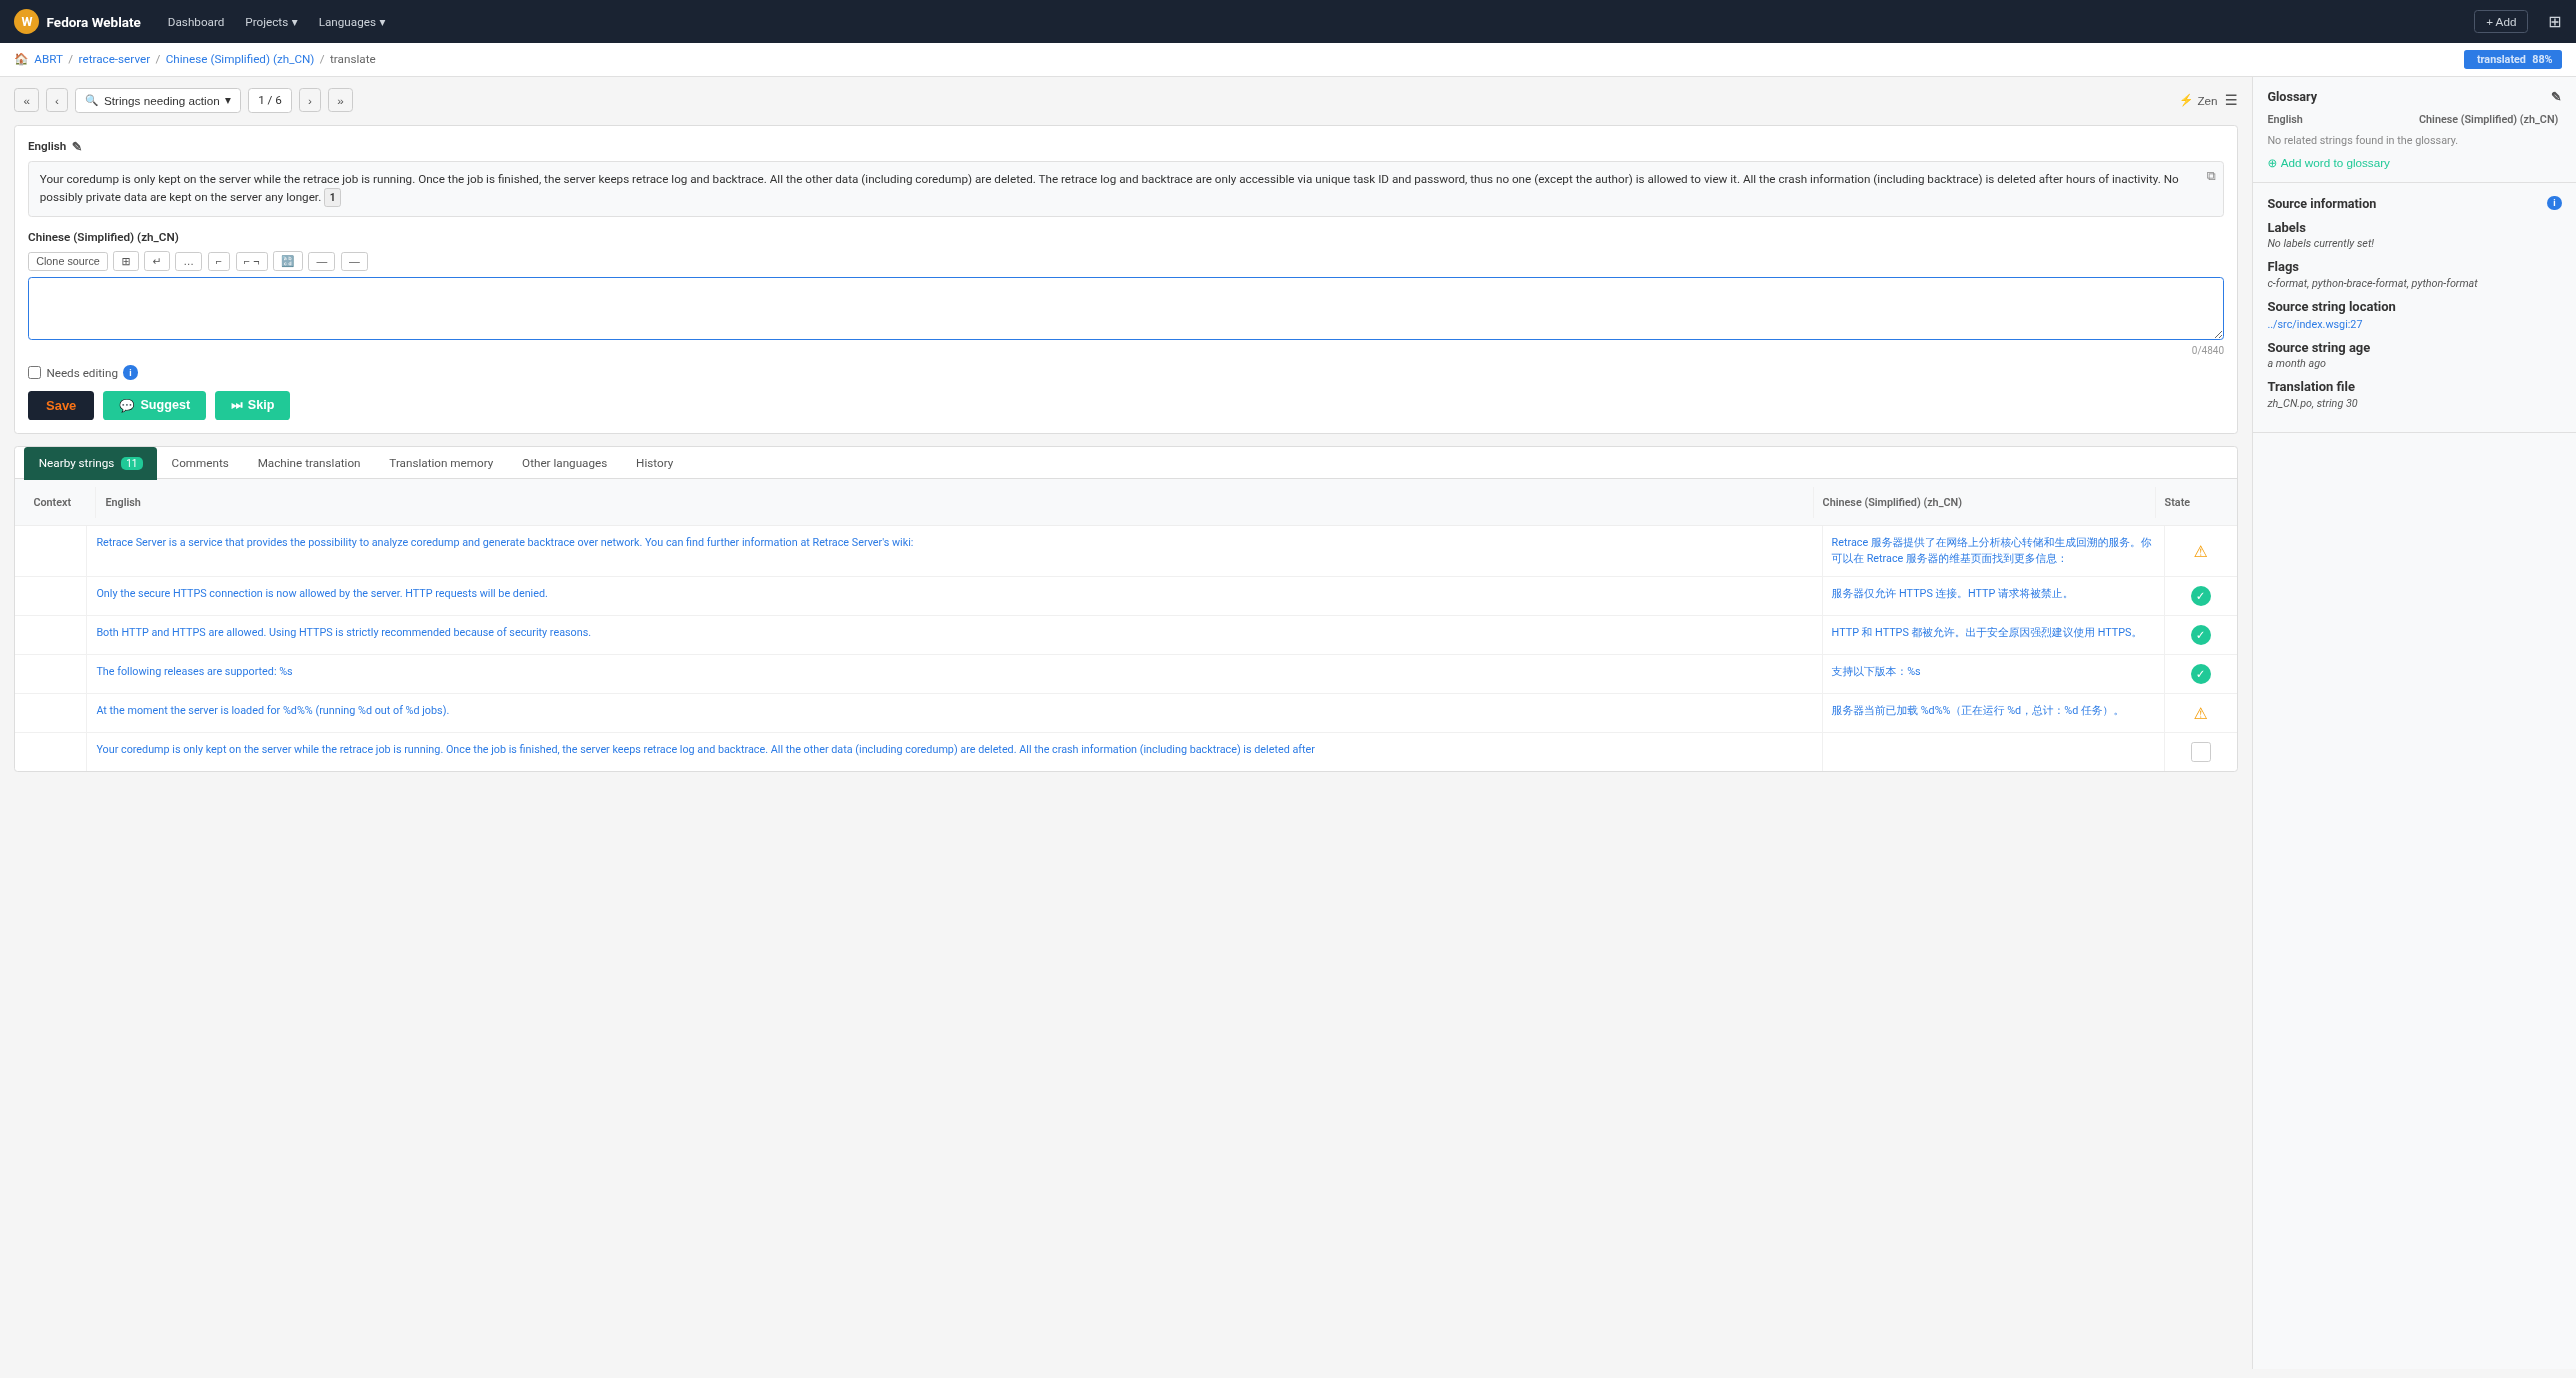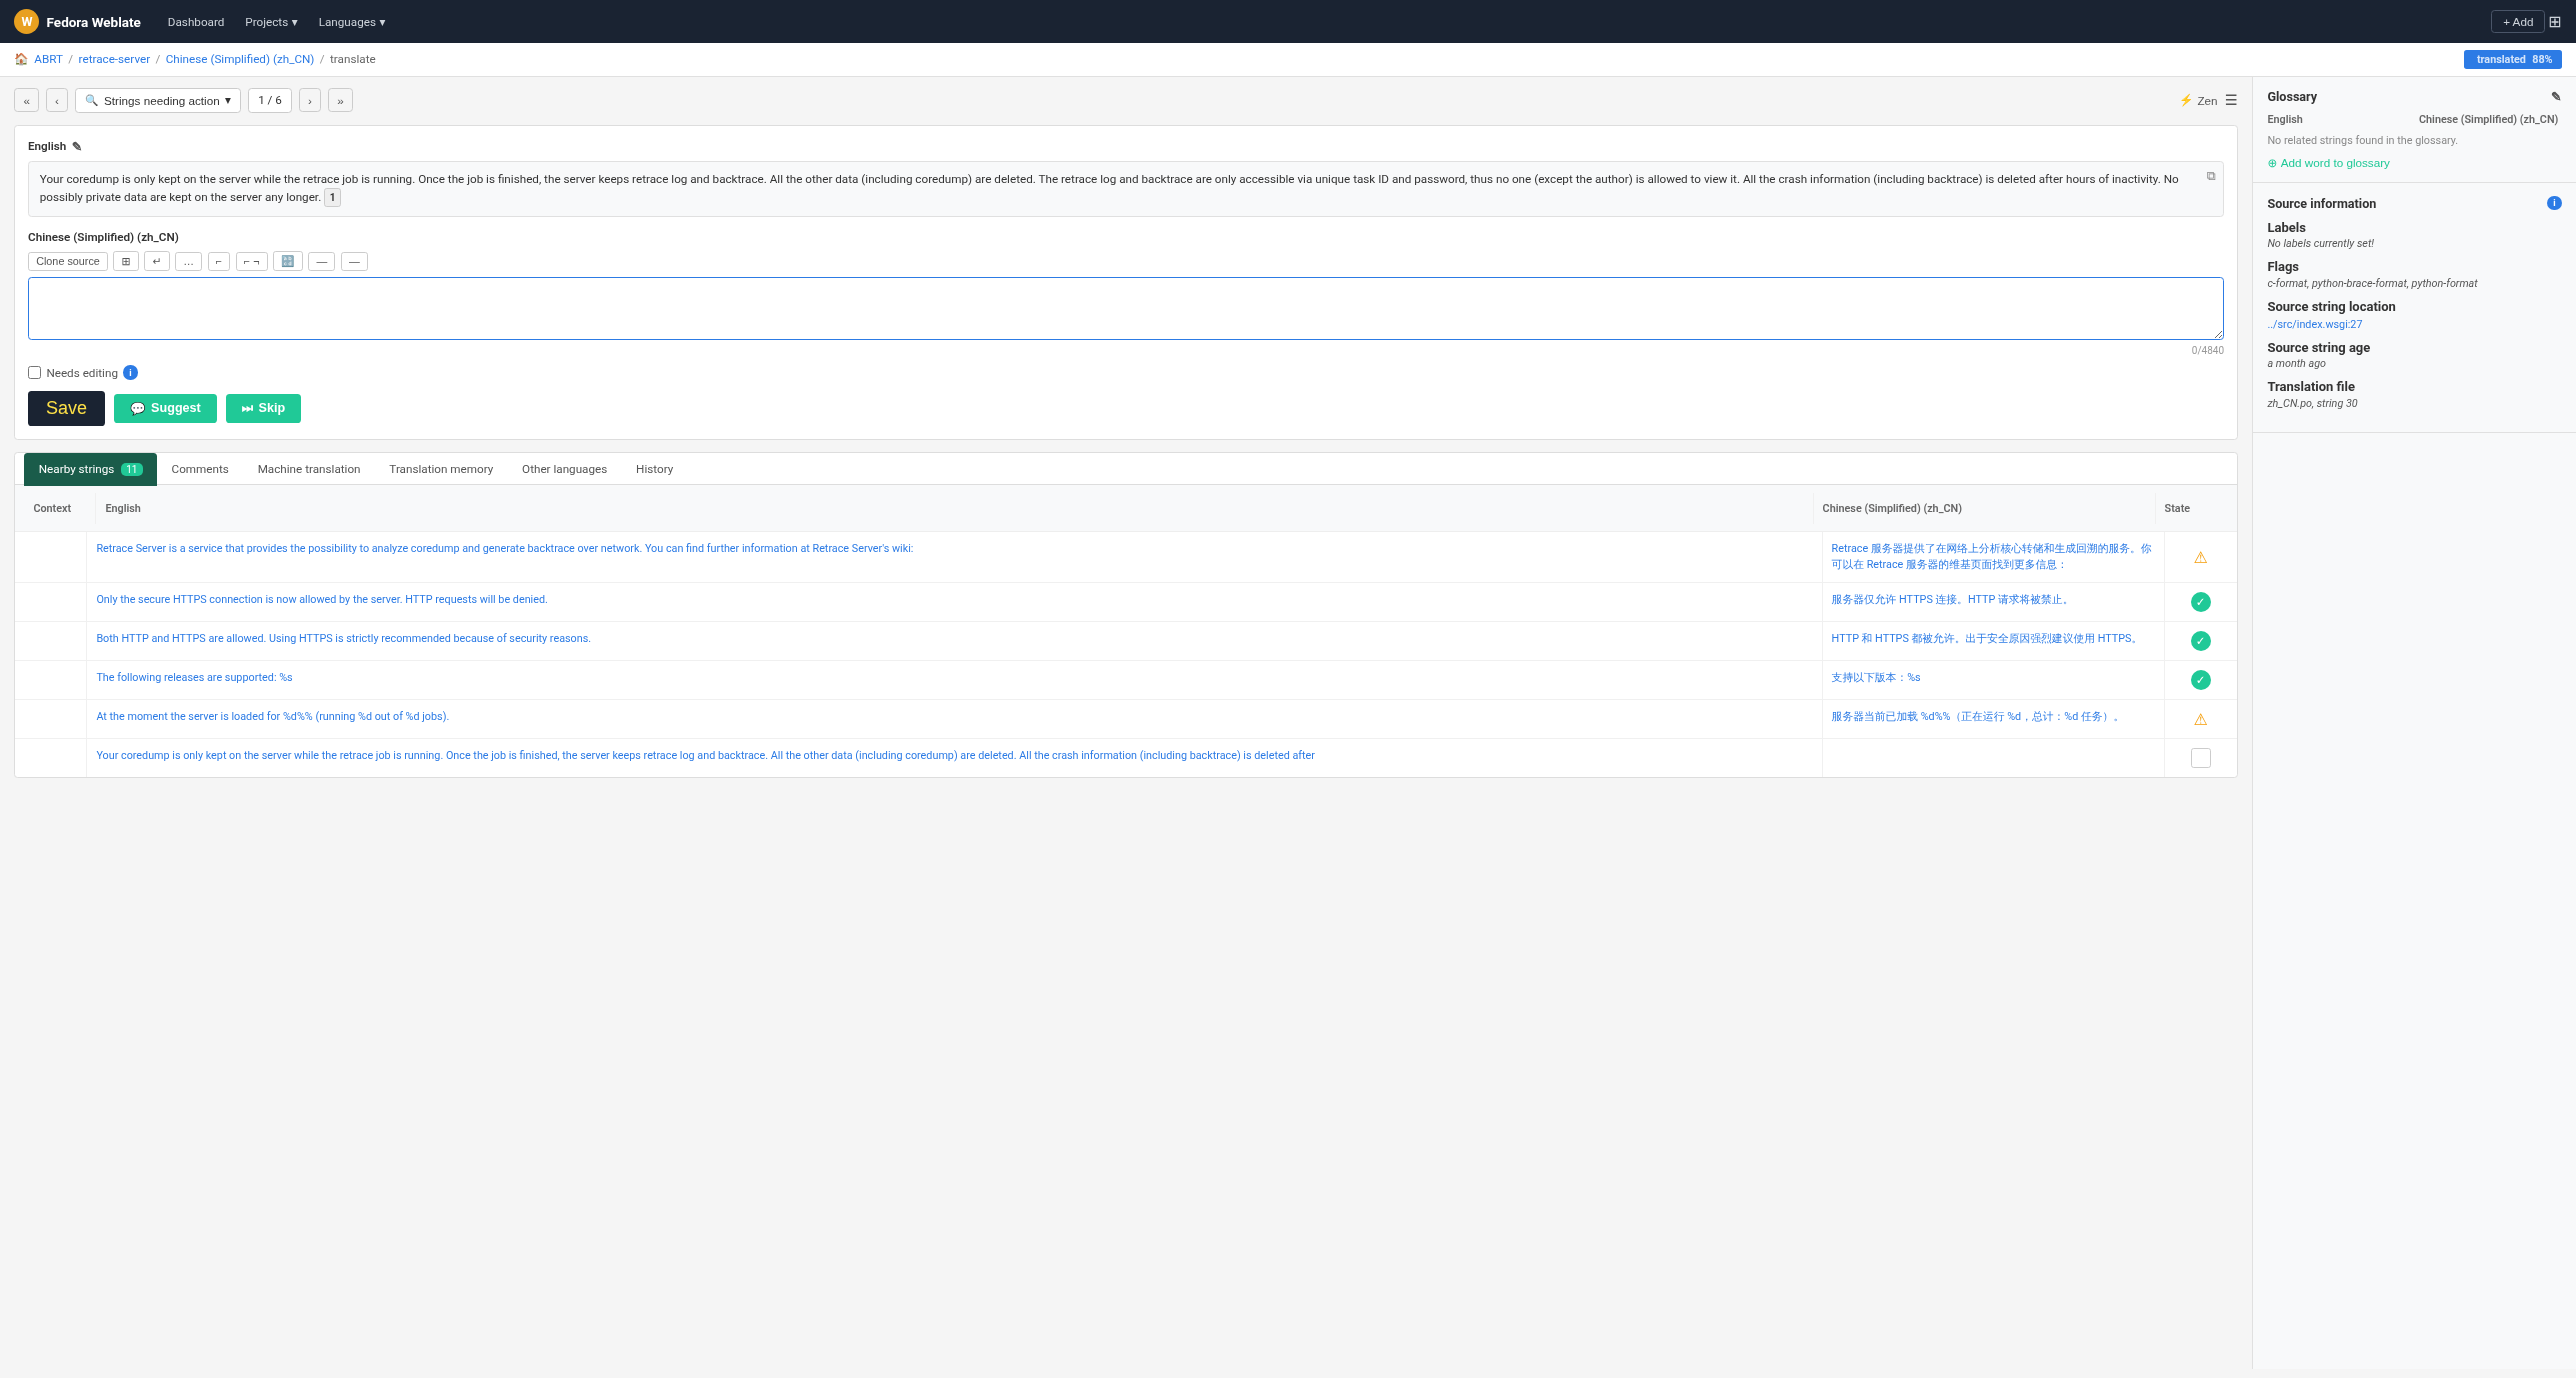--- a/index.html
+++ b/index.html
@@ -48,21 +48,21 @@
       font-size: 11.7px;
       cursor: pointer;
       display: flex;
       align-items: center;
       gap: 3.6px;
     }
     .navbar-right {
       margin-left: auto;
       display: flex;
       align-items: center;
-      gap: 3px;
+      gap: 20px;
     }
     .btn-add {
       background: transparent;
       border: 0.9px solid #4a5568;
       color: #cdd3da;
       padding: 3.6px 10.8px;
       border-radius: 3.6px;
       cursor: pointer;
       font-size: 11.7px;
     }
@@ -283,26 +283,26 @@
       color: #555;
     }
     .action-buttons {
       display: flex;
       align-items: center;
       gap: 9px;
       margin-top: 10.8px;
     }
     .btn-save {
       background: #1a2332;
-      color: #fde047;
+      color: #f97316;
       border: none;
       border-radius: 3.6px;
       padding: 7.2px 18px;
-      font-size: 18px;
-      font-weight: 400;
+      font-size: 13px;
+      font-weight: 700;
       cursor: pointer;
     }
     .btn-suggest {
       background: #20c997;
       color: #fff;
       border: none;
       border-radius: 3.6px;
       padding: 7.2px 16px;
       font-size: 12.6px;
       font-weight: 600;

